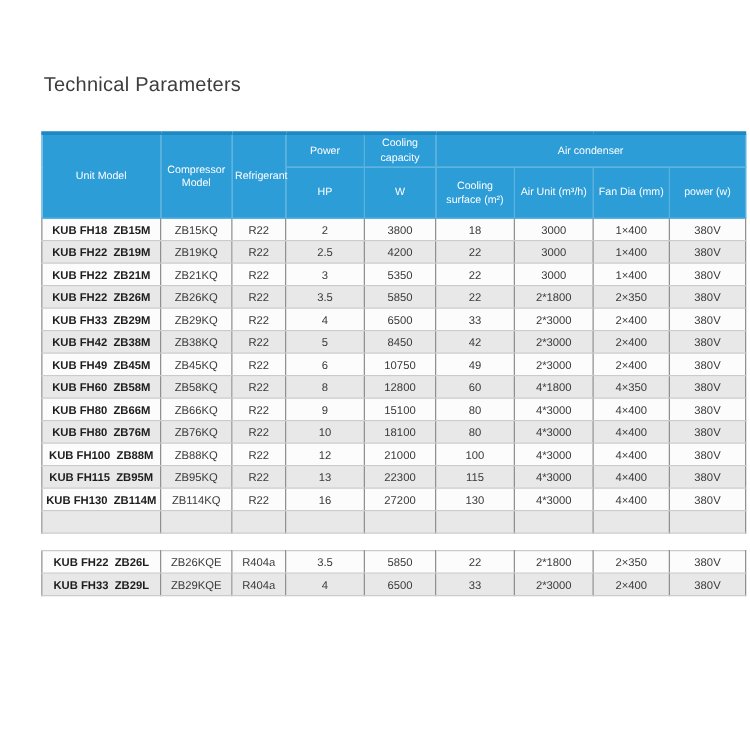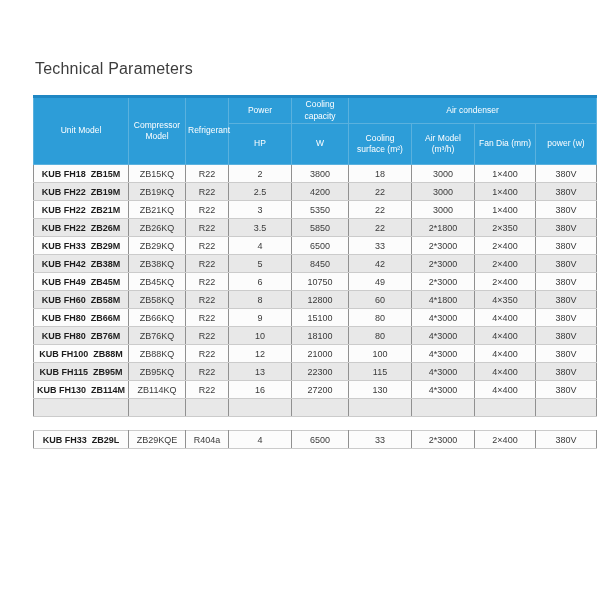--- a/index.html
+++ b/index.html
@@ -3,21 +3,21 @@
 <meta charset="utf-8">
 <style>
   html,body { margin:0; padding:0; background:#ffffff; }
   .page {
     position:relative; width:600px; height:600px; background:#ffffff;
     font-family:"Liberation Sans", sans-serif; overflow:hidden;
   }
   .content { position:absolute; left:33px; top:60px; width:563px; }
   .page-title {
     font-size:16px; color:#3d3d3d; font-weight:400;
-    margin:0 0 17px 2px; letter-spacing:0.2px;
+    margin:0 0 27px 2px; letter-spacing:0.2px;
   }
   table { border-collapse:collapse; table-layout:fixed; width:563px; }
   thead th {
     background:#2d9dd8; color:#ffffff; font-weight:400; font-size:8.5px;
     border:1px solid #5ab1de; padding:1px 2px; line-height:1.3; text-align:center;
   }
   thead tr.h-row1 th { border-top:3px solid #1f87c3; height:23px; }
   thead tr.h-row2 th { height:38px; }
   tbody td {
     border-left:1px solid #909090; border-right:1px solid #909090;
@@ -56,21 +56,21 @@
           <th rowspan="2" data-name="col-header-compressor-model">Compressor Model</th>
           <th rowspan="2" data-name="col-header-refrigerant">Refrigerant</th>
           <th data-name="col-group-power">Power</th>
           <th data-name="col-group-cooling-capacity">Cooling capacity</th>
           <th colspan="4" data-name="col-group-air-condenser">Air condenser</th>
         </tr>
         <tr class="h-row2">
           <th data-name="col-header-hp">HP</th>
           <th data-name="col-header-w">W</th>
           <th data-name="col-header-cooling-surface">Cooling surface (m²)</th>
-          <th data-name="col-header-air-flow">Air Model (m³/h)</th>
+          <th data-name="col-header-air-flow">Air Unit (m³/h)</th>
           <th data-name="col-header-fan-dia">Fan Dia (mm)</th>
           <th data-name="col-header-power-w">power (w)</th>
         </tr>
       </thead>
       <tbody data-name="table-body-r22">
           <tr data-name="table-row">
             <td data-name="unit-model-cell">KUB FH18  ZB15M</td>
             <td data-name="compressor-model-cell">ZB15KQ</td>
             <td data-name="refrigerant-cell">R22</td>
             <td data-name="hp-cell">2</td>
@@ -235,20 +235,31 @@
           <col style="width:43px">
         <col style="width:63px">
           <col style="width:57px">
           <col style="width:63px">
         <col style="width:63px">
           <col style="width:61px">
           <col style="width:61px">
       </colgroup>
       <tbody data-name="table-body-r404a">
           <tr data-name="table-row">
+            <td data-name="unit-model-cell">KUB FH22  ZB26L</td>
+            <td data-name="compressor-model-cell">ZB26KQE</td>
+            <td data-name="refrigerant-cell">R404a</td>
+            <td data-name="hp-cell">3.5</td>
+            <td data-name="cooling-capacity-cell">5850</td>
+            <td data-name="cooling-surface-cell">22</td>
+            <td data-name="air-flow-cell">2*1800</td>
+            <td data-name="fan-dia-cell">2×350</td>
+            <td data-name="power-cell">380V</td>
+          </tr>
+          <tr data-name="table-row">
             <td data-name="unit-model-cell">KUB FH33  ZB29L</td>
             <td data-name="compressor-model-cell">ZB29KQE</td>
             <td data-name="refrigerant-cell">R404a</td>
             <td data-name="hp-cell">4</td>
             <td data-name="cooling-capacity-cell">6500</td>
             <td data-name="cooling-surface-cell">33</td>
             <td data-name="air-flow-cell">2*3000</td>
             <td data-name="fan-dia-cell">2×400</td>
             <td data-name="power-cell">380V</td>
           </tr>

